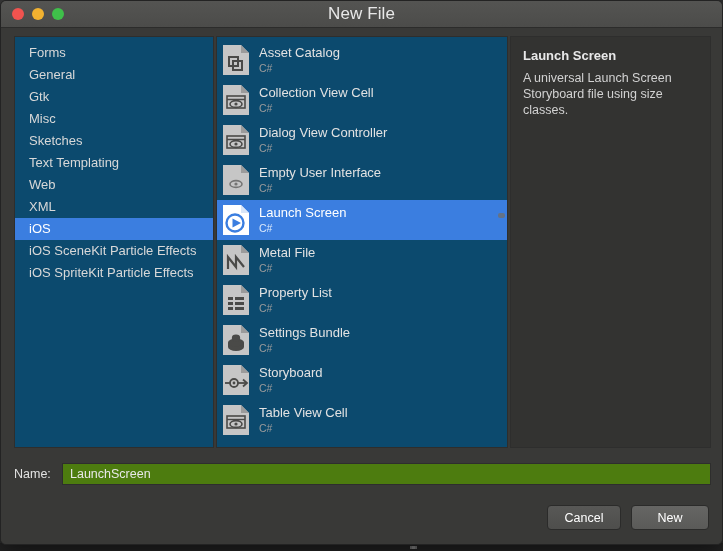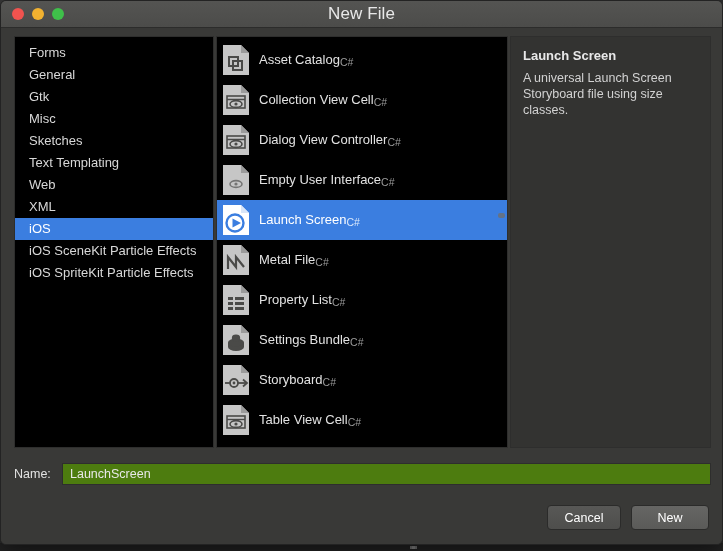--- a/index.html
+++ b/index.html
@@ -77,21 +77,21 @@
   }
 
   .panes {
     position: absolute; left: 13px; top: 8px;
     width: 697px; height: 412px;
     display: flex;
   }
 
   
   .pane {
-    background: #000000;
+    background: #0c4a6e;
     border: 1px solid #2e2e2d;
     box-sizing: border-box;
     overflow: hidden;
     position: relative;
   }
   #pane-categories { width: 200px; }
   #pane-templates  { width: 292px; margin-left: 2px; }
   #pane-detail     { width: 201px; margin-left: 2px; background: #333331; }
 
   .cat-list { padding-top: 5px; }
@@ -115,21 +115,21 @@
     padding-left: 5px;
     box-sizing: border-box;
   }
   .tpl-item.selected { background: #3b7ee0; }
   .tpl-icon {
     width: 28px; height: 32px;
     flex: 0 0 28px;
     margin-right: 9px;
     position: relative;
   }
-  .tpl-text { display: flex; justify-content: center; line-height: 1; }
+  .tpl-text { display: flex; flex-direction: column; justify-content: center; line-height: 1; }
   .tpl-name { font-size: 13px; color: #e2e2e2; }
   .tpl-item.selected .tpl-name { color: #ffffff; }
   .tpl-lang { font-size: 10.5px; color: #9b9b9b; margin-top: 4px; }
   .tpl-item.selected .tpl-lang { color: #dbe9fb; }
 
   
   .fileicon { width: 28px; height: 32px; display: block; }
 
   
   .tpl-scroll {

